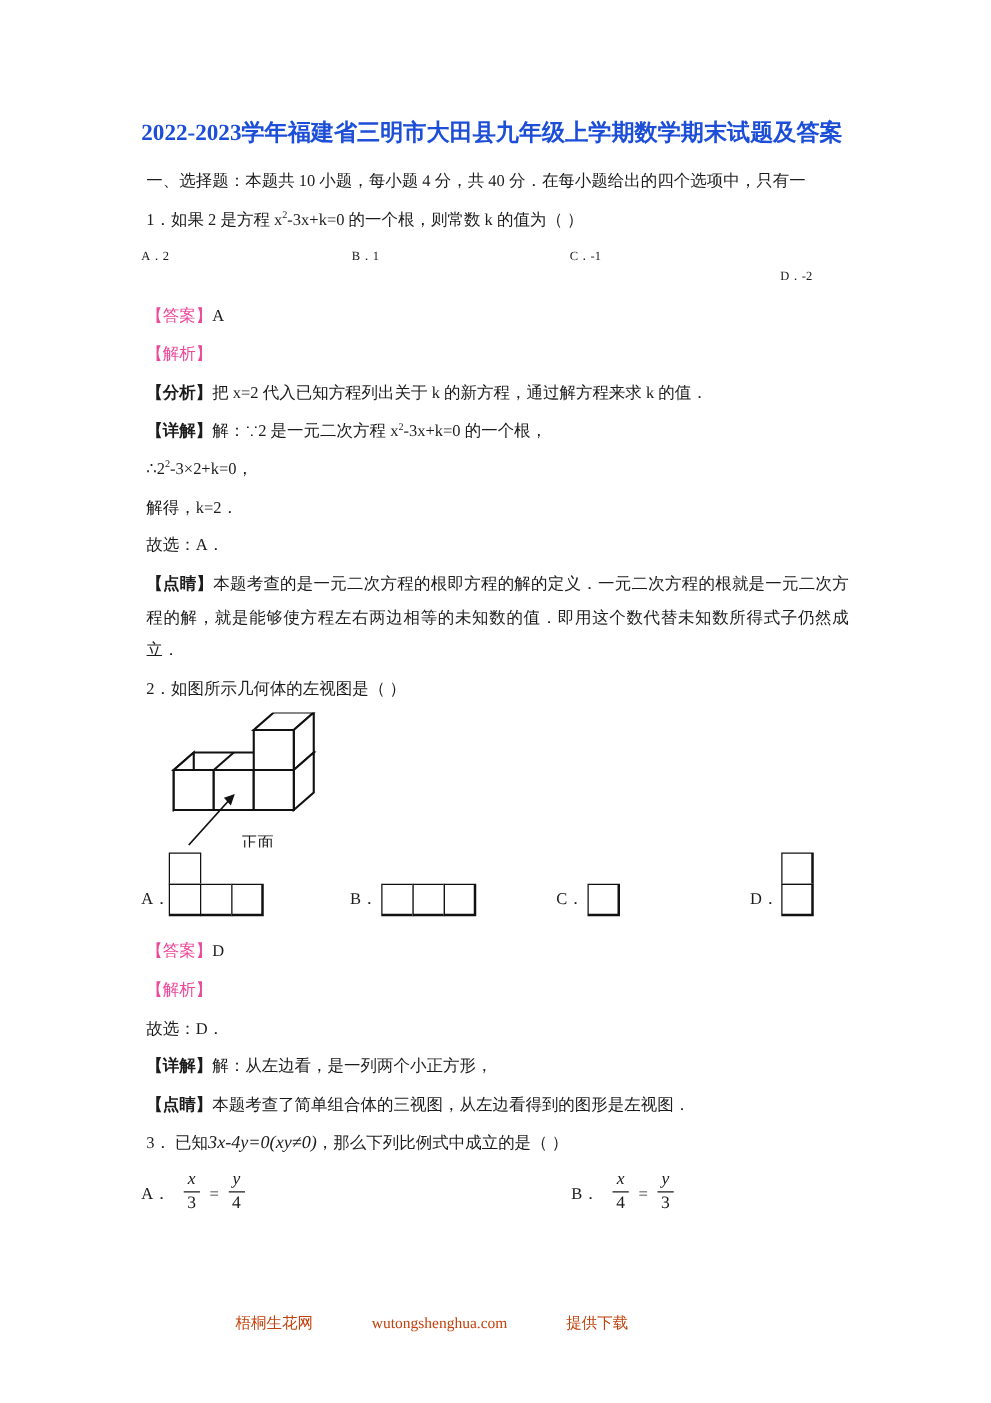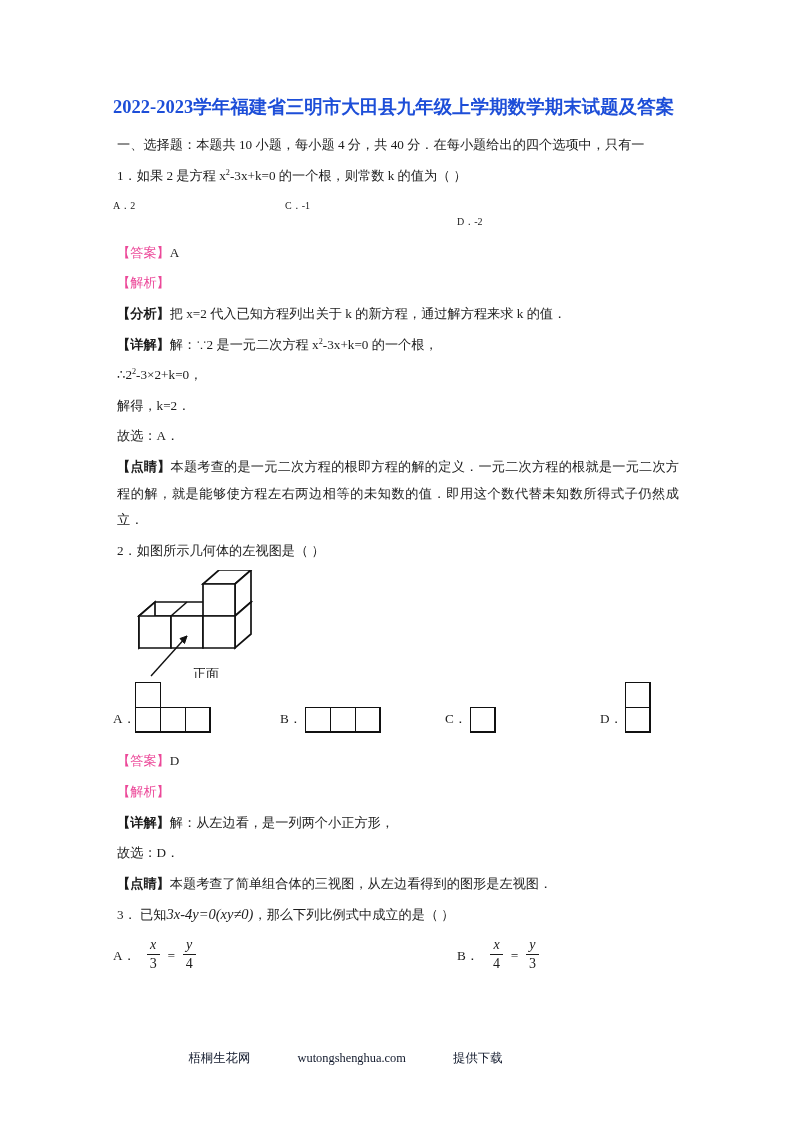--- a/index.html
+++ b/index.html
@@ -127,39 +127,40 @@
   .eq { margin: 0 4px; font-style: italic; }
 
   
   .footer {
     position: absolute;
     left: 0;
     top: 1050px;
     width: 691px;
     text-align: center;
     font-size: 12.4px;
-    color: #0f172a;
+    color: #c2410c;
     font-family: "Liberation Serif", "DejaVu Serif", serif;
   }
   .footer span { margin: 0 22px; }
 </style>
 </head>
 <body>
 
 <div class="page">
   <div class="content">
 
     <h1 class="doc-title">2022-2023学年福建省三明市大田县九年级上学期数学期末试题及答案</h1>
 
     <p class="p nojust">一、选择题：本题共 10 小题，每小题 4 分，共 40 分．在每小题给出的四个选项中，只有一</p>
 
     <p class="p nojust"><span>1．如果 2 是方程 x</span><sup>2</sup><span>-3x+k=0 的一个根，则常数 k 的值为（            ）</span></p>
 
     <div class="opt-row">
       <span class="o o-a"><span>A．</span><span>2</span></span>
+      <span class="o o-b"><span>B．</span><span>1</span></span>
       <span class="o o-c"><span>C．</span><span>-1</span></span>
       <span class="o o-d"><span>D．</span><span>-2</span></span>
     </div>
 
     <p class="p nojust"><span class="blue">【答案】</span><span>A</span></p>
     <p class="p nojust"><span class="blue">【解析】</span></p>
     <p class="p"><span class="bold">【分析】</span><span>把 x=2 代入已知方程列出关于 k 的新方程，通过解方程来求 k 的值．</span></p>
     <p class="p nojust"><span class="bold">【详解】</span><span>解：∵2 是一元二次方程 x</span><sup>2</sup><span>-3x+k=0 的一个根，</span></p>
     <p class="p nojust"><span>∴2</span><sup>2</sup><span>-3×2+k=0，</span></p>
     <p class="p nojust">解得，k=2．</p>
@@ -210,22 +211,22 @@
 
       <span class="cf-label" style="left:487px; top:28px;">D．</span>
       <span class="sqgrid" style="left:512px; top:0px;">
         <span class="sq thick-r" style="left:0px; top:0px;  width:26px; height:26px;"></span>
         <span class="sq thick-b thick-r" style="left:0px; top:25px; width:26px; height:26px;"></span>
       </span>
     </div>
 
     <p class="p nojust"><span class="blue">【答案】</span><span>D</span></p>
     <p class="p nojust"><span class="blue">【解析】</span></p>
+    <p class="p nojust">故选：D．</p>
     <p class="p nojust"><span class="bold">【详解】</span><span>解：从左边看，是一列两个小正方形，</span></p>
-    <p class="p nojust">故选：D．</p>
     <p class="p"><span class="bold">【点睛】</span><span>本题考查了简单组合体的三视图，从左边看得到的图形是左视图．</span></p>
 
     <p class="p nojust"><span>3． 已知</span><span class="mathi" style="font-size:14.5px;">3x-4y=0(xy≠0)</span><span>，那么下列比例式中成立的是（              ）</span></p>
 
     <div class="frac-line">
       <span style="width:172px; display:inline-flex; align-items:center;">
         <span>A．</span>
         <span style="display:inline-block;width:8px;"></span>
         <span class="frac">
           <span class="numer">x</span>

